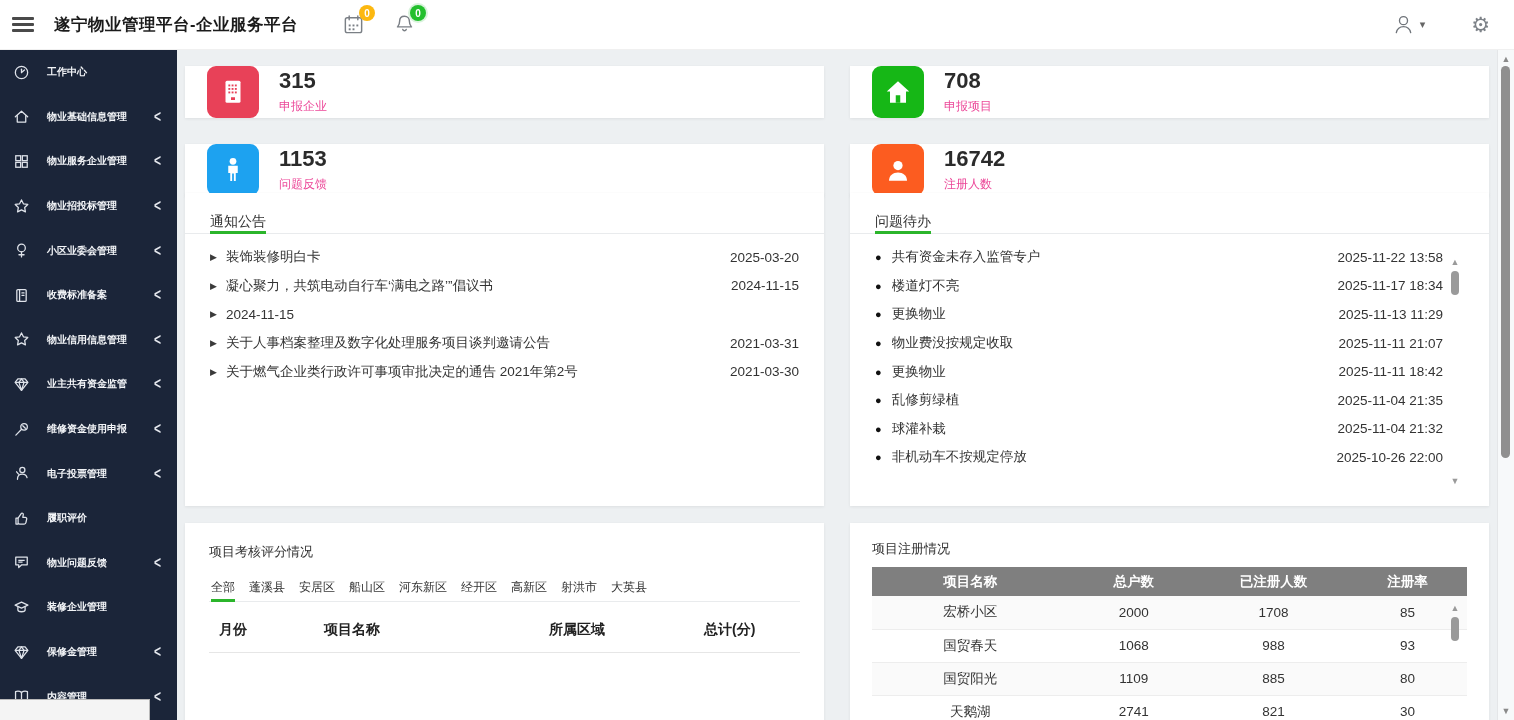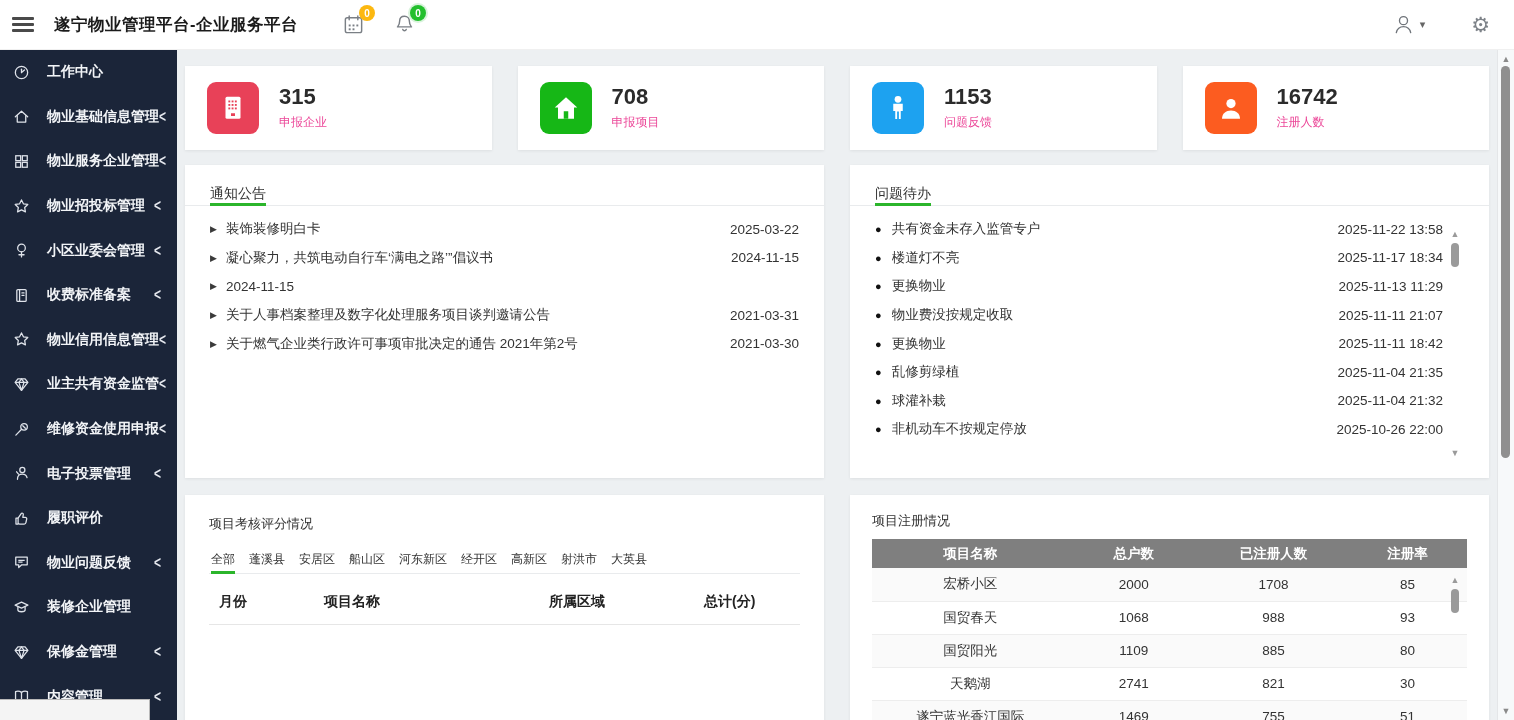--- a/index.html
+++ b/index.html
@@ -24,28 +24,28 @@
   .user-wrap { display:flex; align-items:center; margin-right:46px; cursor:pointer; }
   .caret { font-size:11px; color:#666; margin-left:5px; }
   .gear-glyph { font-size:21px; color:#7d8288; margin-right:24px; cursor:pointer; line-height:1; }
 
   
   .sidebar { position:fixed; top:50px; left:0; width:177px; height:670px;
     background:#1b2539; z-index:10; }
   .side-item { height:44.6px; display:flex; align-items:center; padding:0 16px 0 13px;
     cursor:pointer; }
   .side-icon { width:17px; height:17px; margin-right:17px; flex:none; display:flex; }
-  .side-label { flex:1; font-size:14px; font-weight:600; color:#f2f4f7; white-space:nowrap; }
+  .side-label { flex:1; font-size:10px; font-weight:600; color:#f2f4f7; white-space:nowrap; }
   .side-chevron { font-size:12px; font-weight:bold; color:#e6e9ef; transform:scaleY(1.3); }
 
   
   .content { position:absolute; left:177px; top:50px; width:1320px; height:670px;
     padding:16px 8px 0 8px; }
 
-  .stats-row { display:grid; grid-template-columns:repeat(4,1fr); gap:26px; height:84px; }
+  .stats-row { display:grid; grid-template-columns:repeat(2,1fr); gap:26px; height:112px; }
   .stat-card { background:#fff; box-shadow:0 1px 3px rgba(0,0,0,.07);
     display:flex; align-items:center; padding-left:22px; }
   .stat-icon { width:52px; height:52px; border-radius:9px; flex:none;
     display:flex; align-items:center; justify-content:center; }
   .stat-text { margin-left:20px; }
   .stat-num { font-size:22px; font-weight:bold; color:#2b2b2b; line-height:1.1; }
   .stat-label { font-size:12px; color:#ec4899; margin-top:4px; }
 
   .cols { display:grid; grid-template-columns:1fr 1fr; gap:17px 26px; margin-top:15px; }
   .panel { background:#fff; box-shadow:0 1px 3px rgba(0,0,0,.07); position:relative; }
@@ -405,21 +405,21 @@
 
   <div class="cols">
 
     <section class="panel row2">
       <div class="tabhead"><span class="tab">通知公告</span></div>
       <div class="n-list">
 
           <div class="n-item">
             <span class="n-bullet">▶</span>
             <span class="n-title">装饰装修明白卡</span>
-            <span class="n-date">2025-03-22</span>
+            <span class="n-date">2025-03-20</span>
           </div>
 
           <div class="n-item">
             <span class="n-bullet">▶</span>
             <span class="n-title">凝心聚力，共筑电动自行车‘满电之路’”倡议书</span>
             <span class="n-date">2024-11-15</span>
           </div>
 
           <div class="n-item">
             <span class="n-bullet">▶</span>

